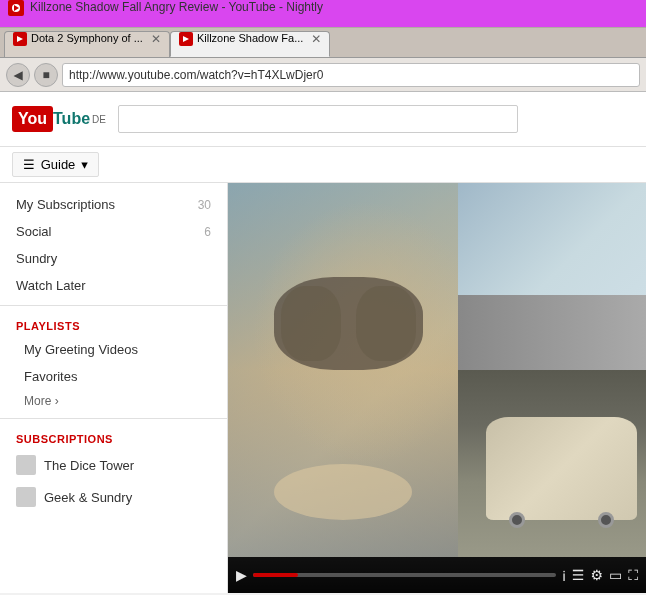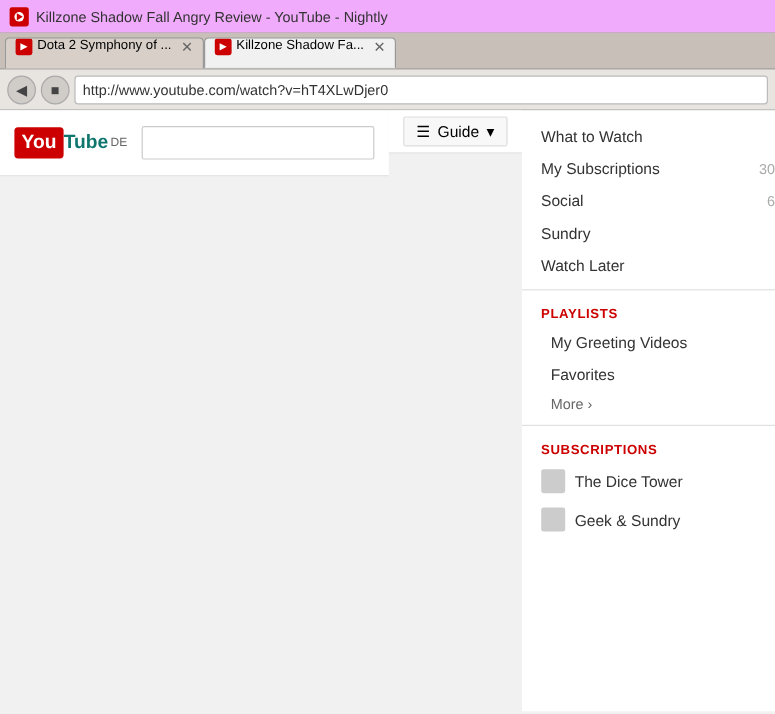--- a/index.html
+++ b/index.html
@@ -1,23 +1,22 @@
 <!DOCTYPE html>
 <html><head>
   <meta charset="utf-8">
   <style>
     * { margin: 0; padding: 0; box-sizing: border-box; }
     body { width: 646px; height: 595px; font-family: Arial, sans-serif; font-size: 13px; background: #f1f1f1; overflow: hidden; }
 
     
     .browser-titlebar {
-      background: #f0abfc;
+      background: #d946ef;
       height: 28px;
       display: flex;
-      align-items: center;
       padding: 0 8px;
       border-bottom: 1px solid #b0aca0;
     }
     .browser-titlebar-icon {
       width: 16px; height: 16px; margin-right: 6px;
       background: #cc0000;
       border-radius: 2px;
       display: flex; align-items: center; justify-content: center;
     }
     .browser-titlebar-text {
@@ -86,21 +85,21 @@
       flex: 1; height: 24px; background: white; border: 1px solid #bbb;
       border-radius: 3px; display: flex; align-items: center; padding: 0 6px;
       font-size: 12px; color: #333;
     }
 
     
     .yt-page {
       background: #f1f1f1;
       height: 501px;
       display: flex;
-      flex-direction: row;
+      flex-direction: column;
     }
     .yt-header {
       height: 55px;
       background: white;
       display: flex;
       align-items: center;
       padding: 0 12px;
       border-bottom: 1px solid #e0e0e0;
     }
     .yt-logo {
@@ -356,24 +355,20 @@
       <span class="hamburger">☰</span>
       <span>Guide</span>
       <span>▾</span>
     </div>
   </div>
 
   <div class="yt-main">
 
     <div class="yt-sidebar">
 
-      <div class="sidebar-item">
-        <span>What to Watch</span>
-        <span class="sidebar-badge"></span>
-      </div>
       <div class="sidebar-item">
         <span>My Subscriptions</span>
         <span class="sidebar-badge">30</span>
       </div>
       <div class="sidebar-item">
         <span>Social</span>
         <span class="sidebar-badge">6</span>
       </div>
       <div class="sidebar-item">
         <span>Sundry</span>

